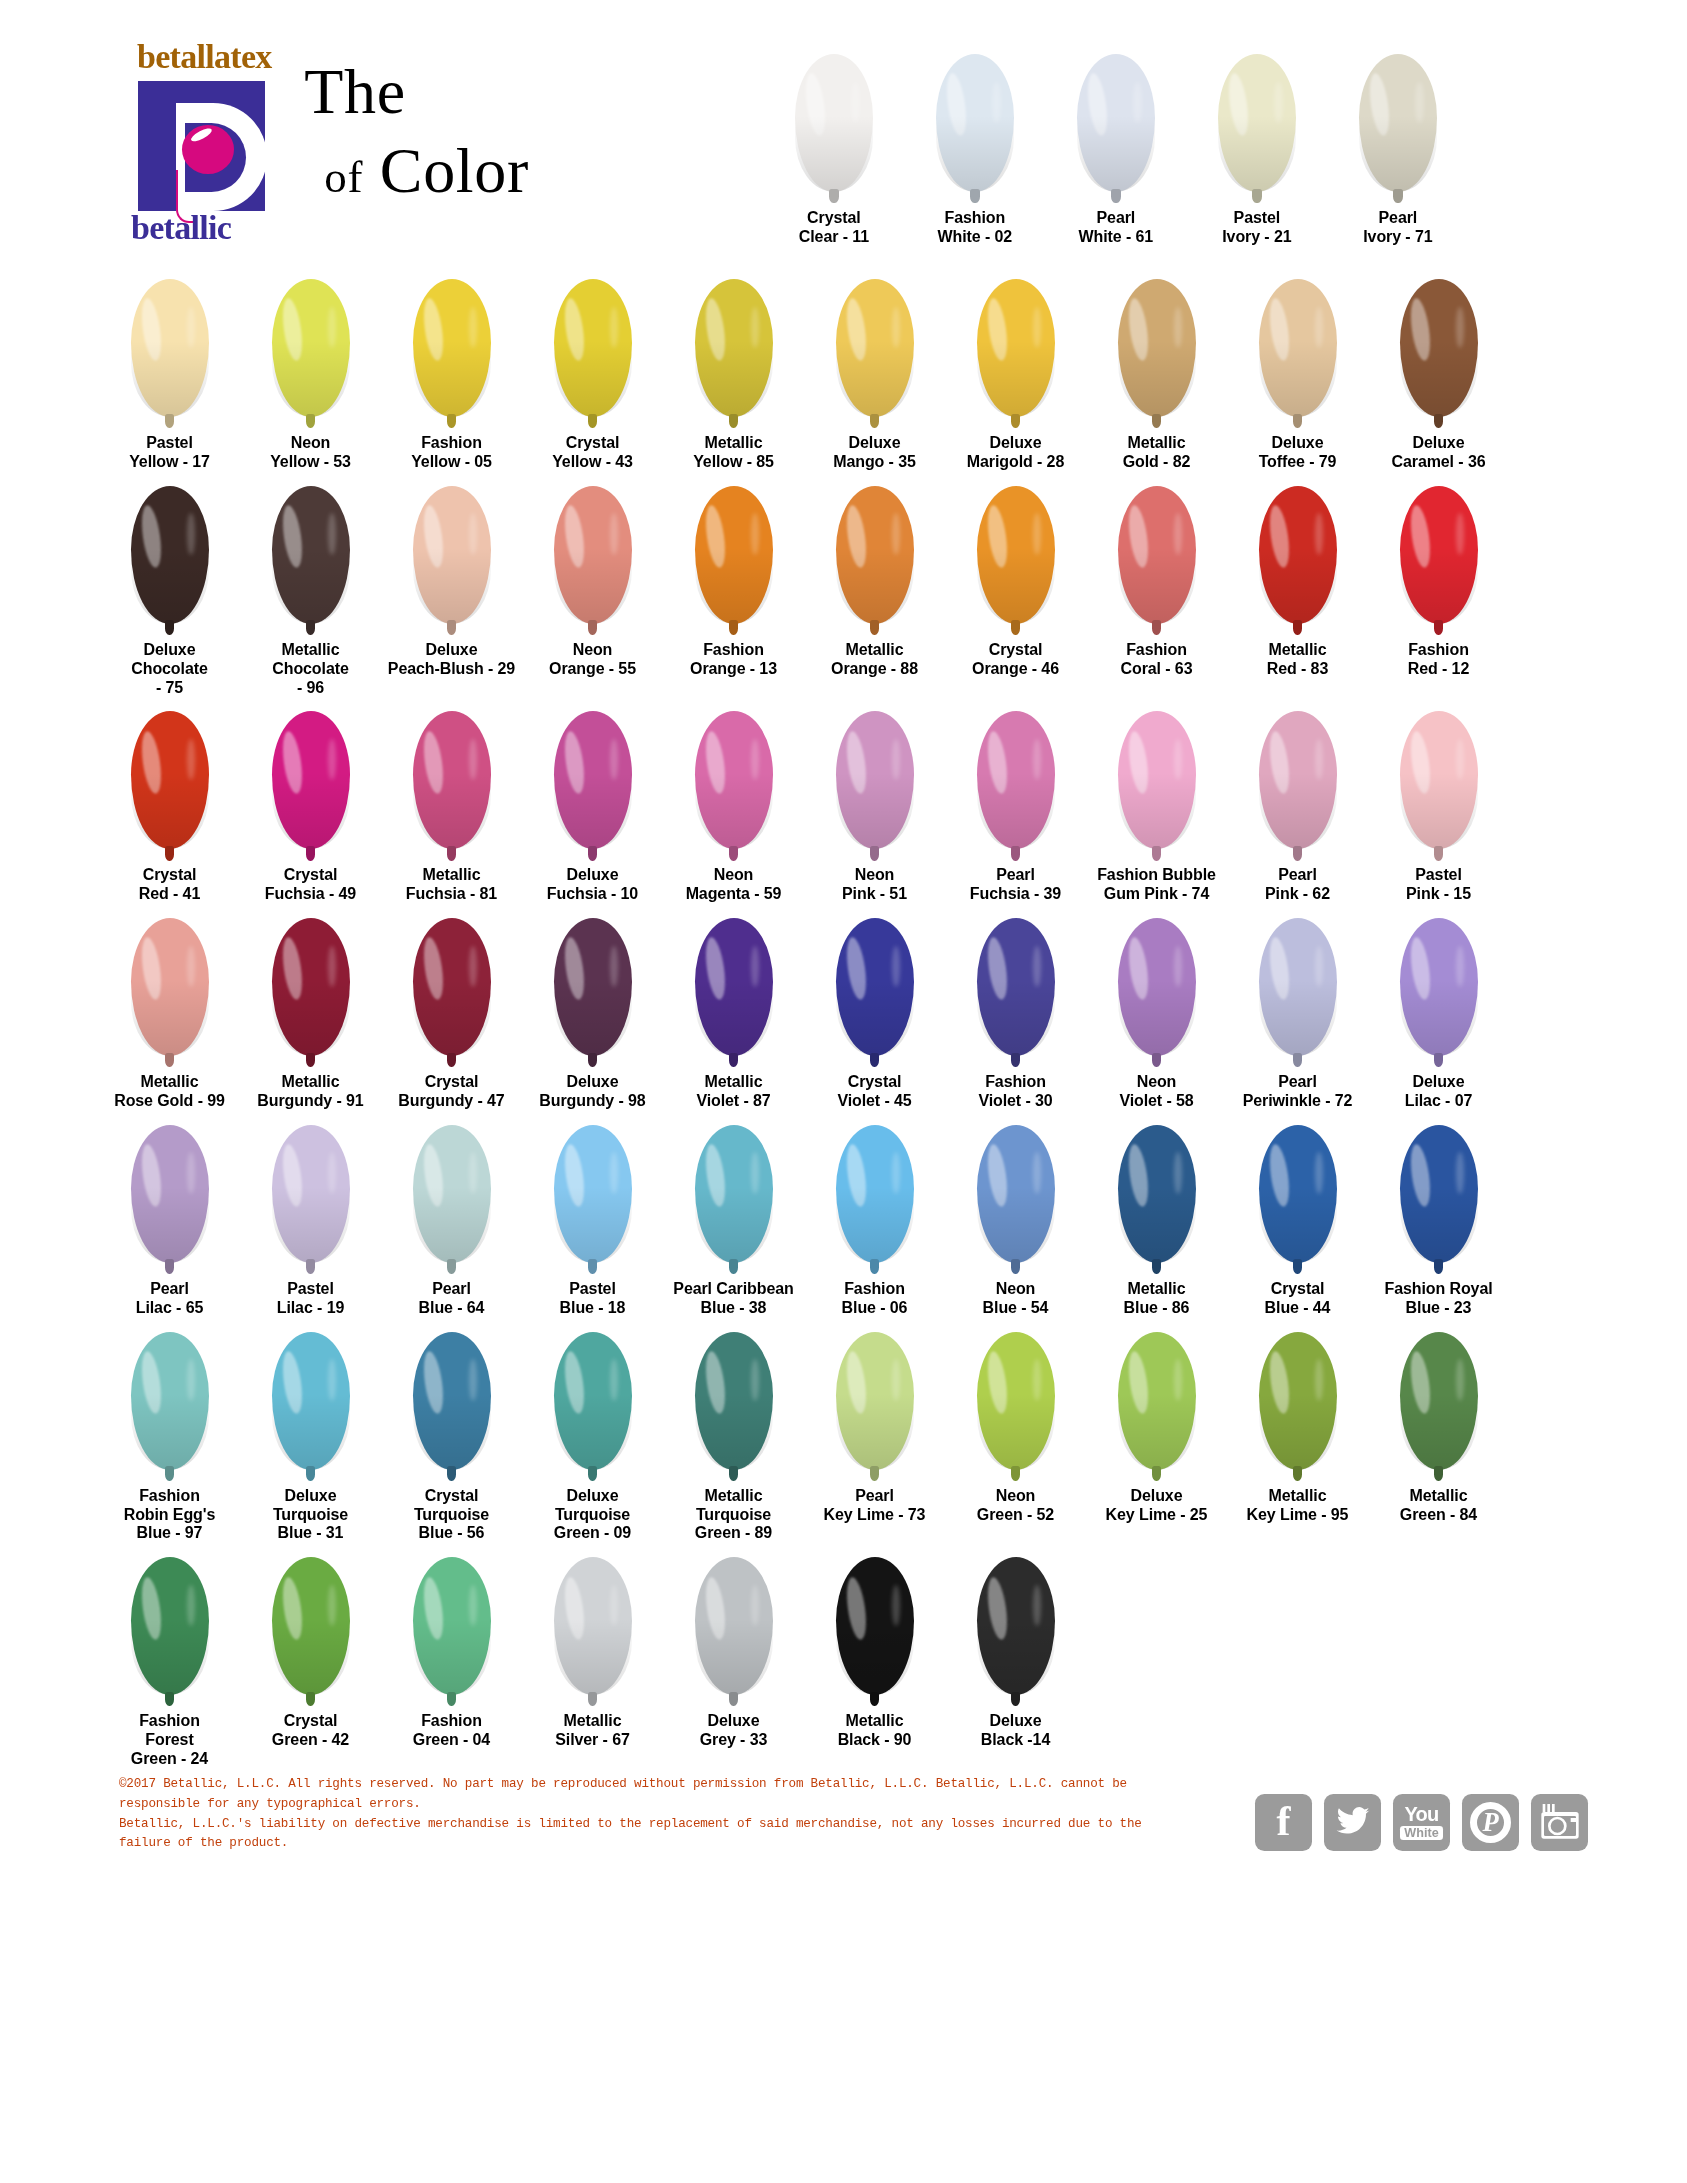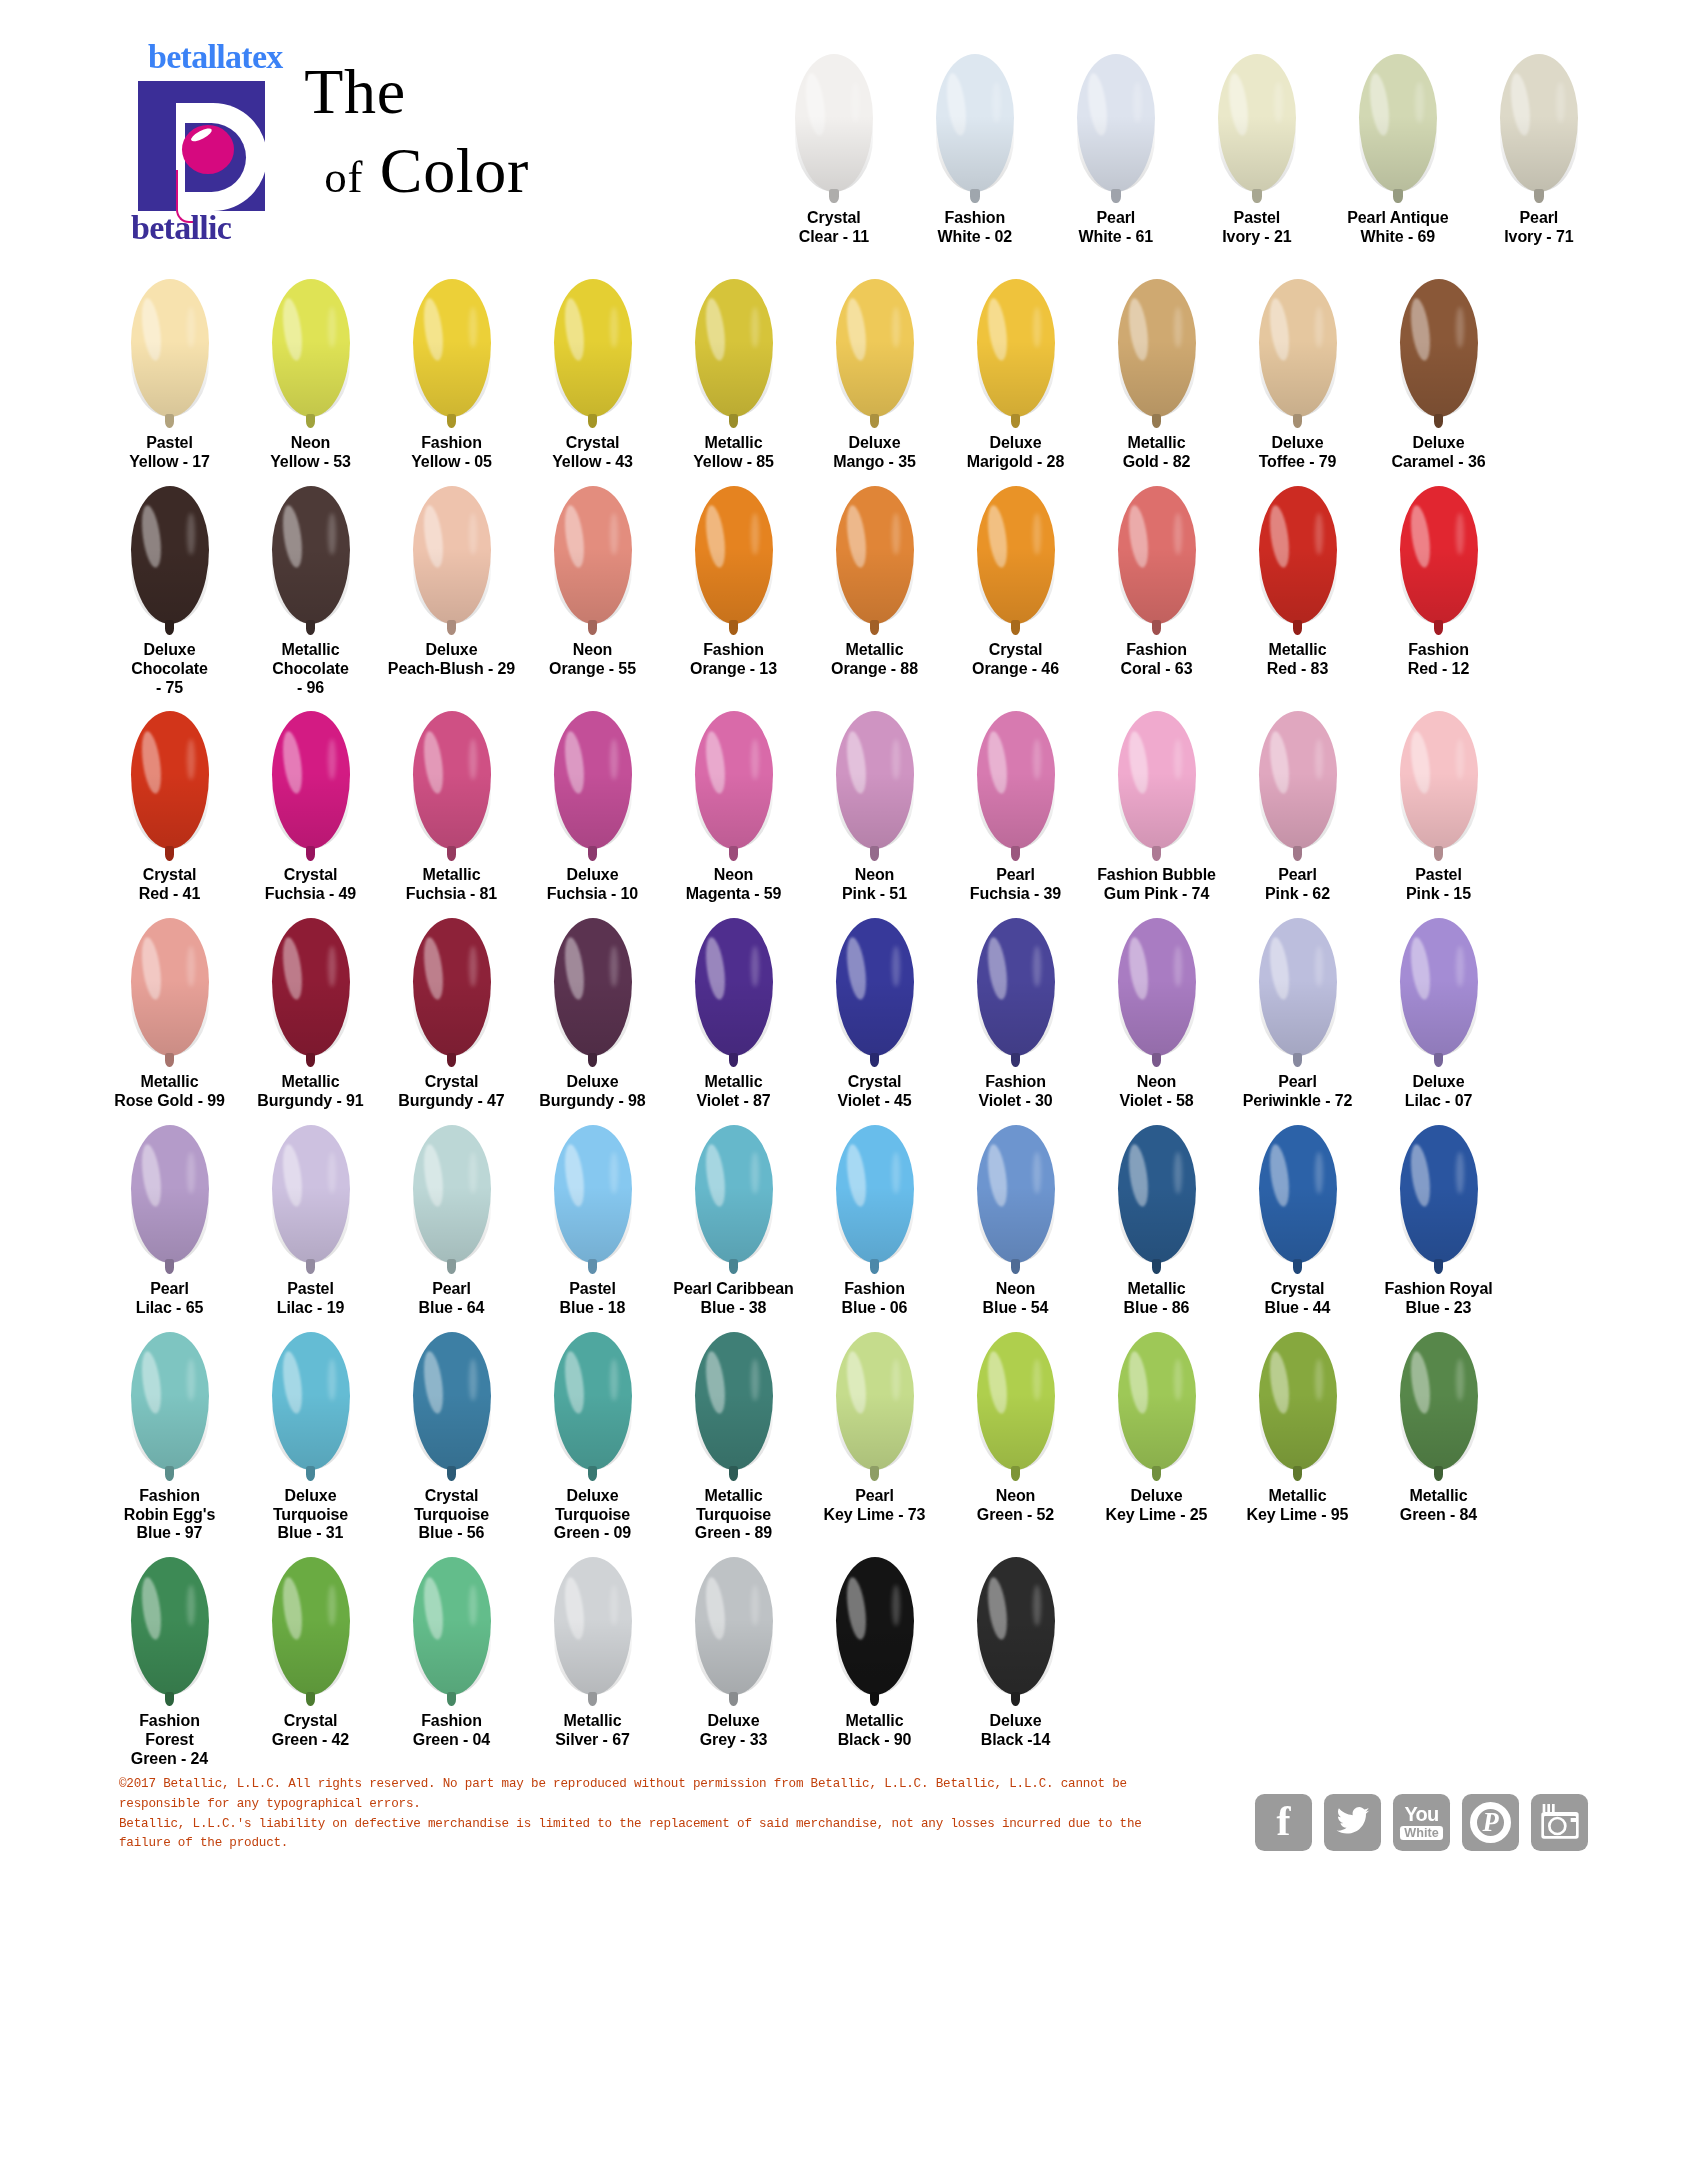--- a/index.html
+++ b/index.html
@@ -9,24 +9,24 @@
     font-family: "Liberation Sans", sans-serif;
     overflow: hidden;
   }
   .page { position: relative; width: 1687px; height: 2183px; padding: 0; }
 
   
   .header { position: relative; height: 265px; padding: 40px 0 0 119px; display: flex; align-items: flex-start; }
 
   .logo { width: 155px; height: 212px; position: relative; flex: 0 0 auto; }
   .logo-top-word {
-    position: absolute; top: 0; left: 29px;
+    position: absolute; top: 0; left: 18px;
     font-family: "Liberation Serif", serif;
     font-weight: 700; font-size: 34px; letter-spacing: -0.7px;
-    color: #3b82f6; line-height: 1;
+    color: #a16207; line-height: 1;
   }
   .logo-box {
     position: absolute; top: 41px; left: 18.5px;
     width: 127px; height: 130px; background: #3b2e97;
   }
   .logo-b-bowl {
     position: absolute; top: 63px; left: 57px;
     width: 91px; height: 108px; background: #ffffff;
     border-radius: 0 60px 60px 0;
   }
@@ -250,31 +250,20 @@
               <div class="shine"></div>
               <div class="shine2"></div>
               <div class="shade"></div>
               <div class="neck" style="background: rgb(234, 232, 201);"></div>
             </div>
           </div>
           <div class="label">Pastel<br>Ivory - 21</div>
         </div>
         <div class="cell">
           <div class="balloon-wrap">
-            <div class="balloon" style="background: rgb(210, 216, 179);">
-              <div class="shine"></div>
-              <div class="shine2"></div>
-              <div class="shade"></div>
-              <div class="neck" style="background: rgb(210, 216, 179);"></div>
-            </div>
-          </div>
-          <div class="label">Pearl Antique<br>White - 69</div>
-        </div>
-        <div class="cell">
-          <div class="balloon-wrap">
             <div class="balloon" style="background: rgb(221, 217, 200);">
               <div class="shine"></div>
               <div class="shine2"></div>
               <div class="shade"></div>
               <div class="neck" style="background: rgb(221, 217, 200);"></div>
             </div>
           </div>
           <div class="label">Pearl<br>Ivory - 71</div>
         </div>
       </div>

